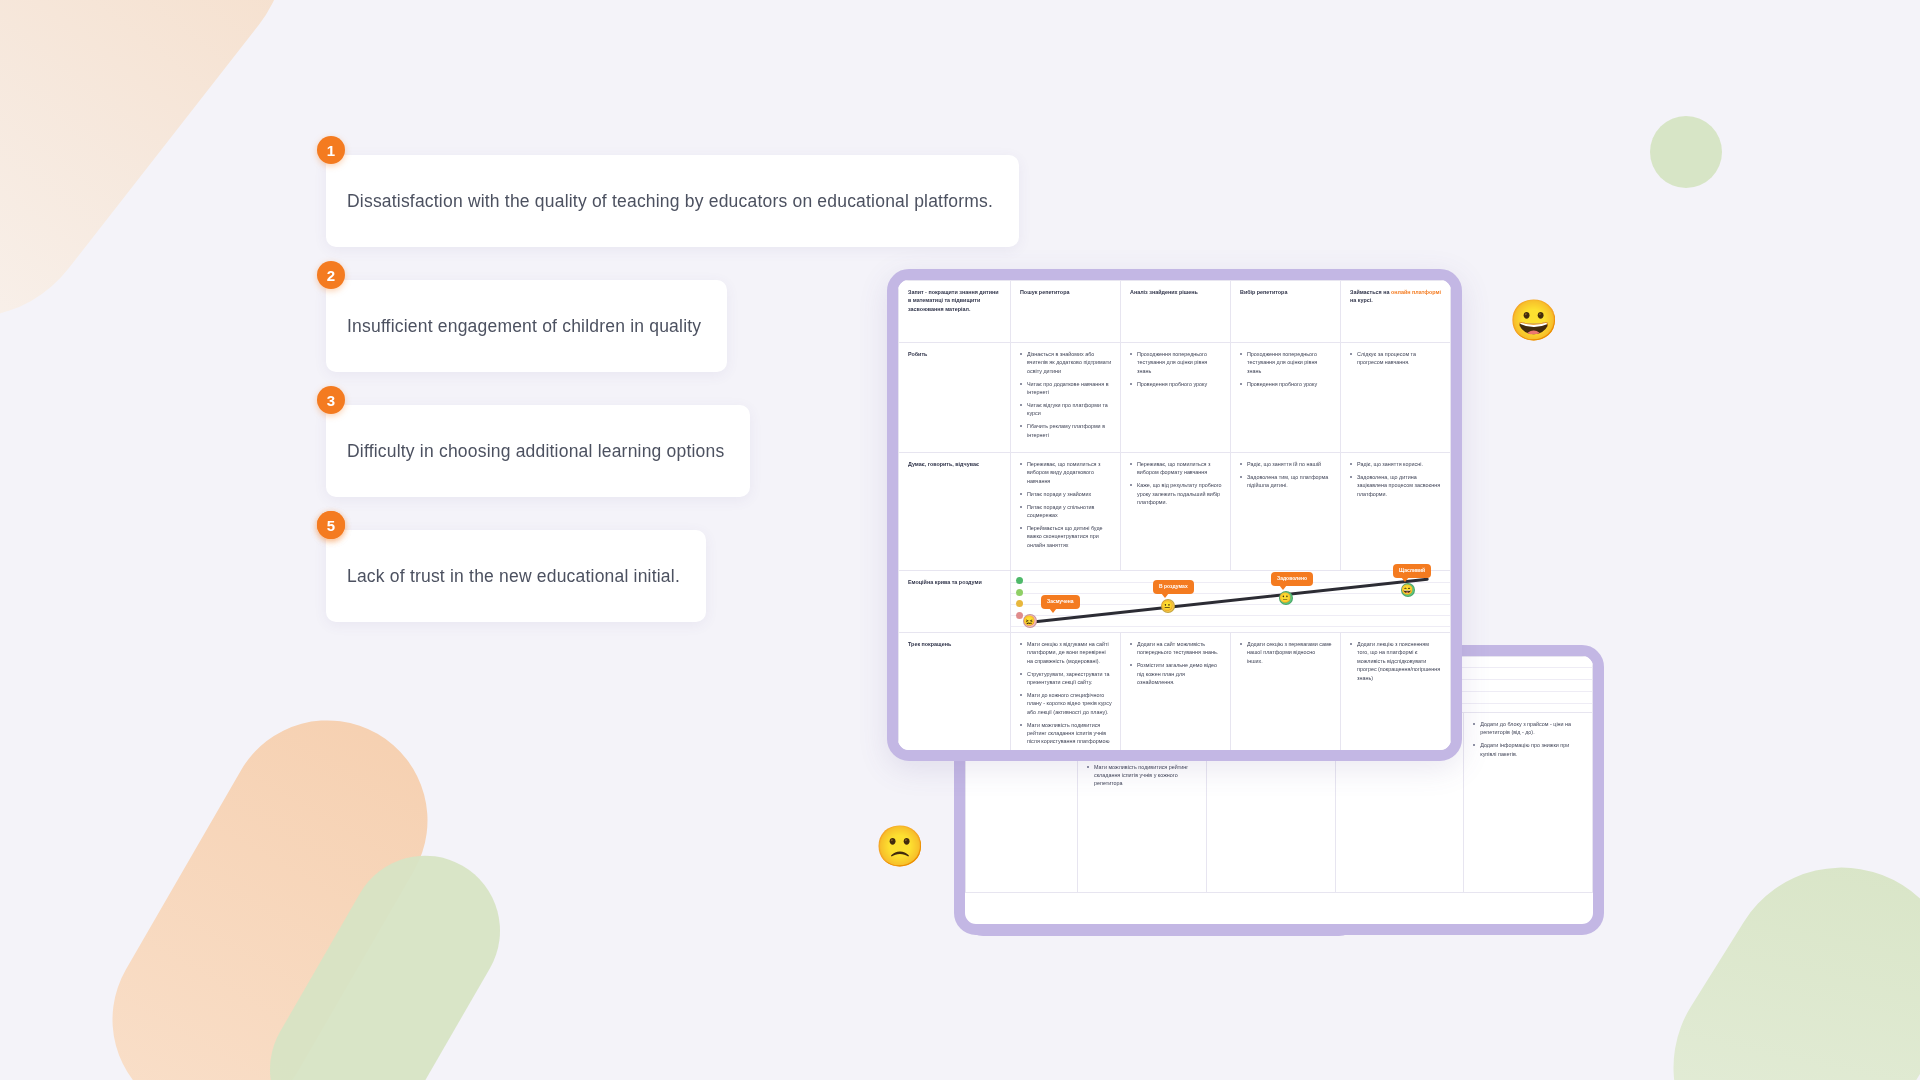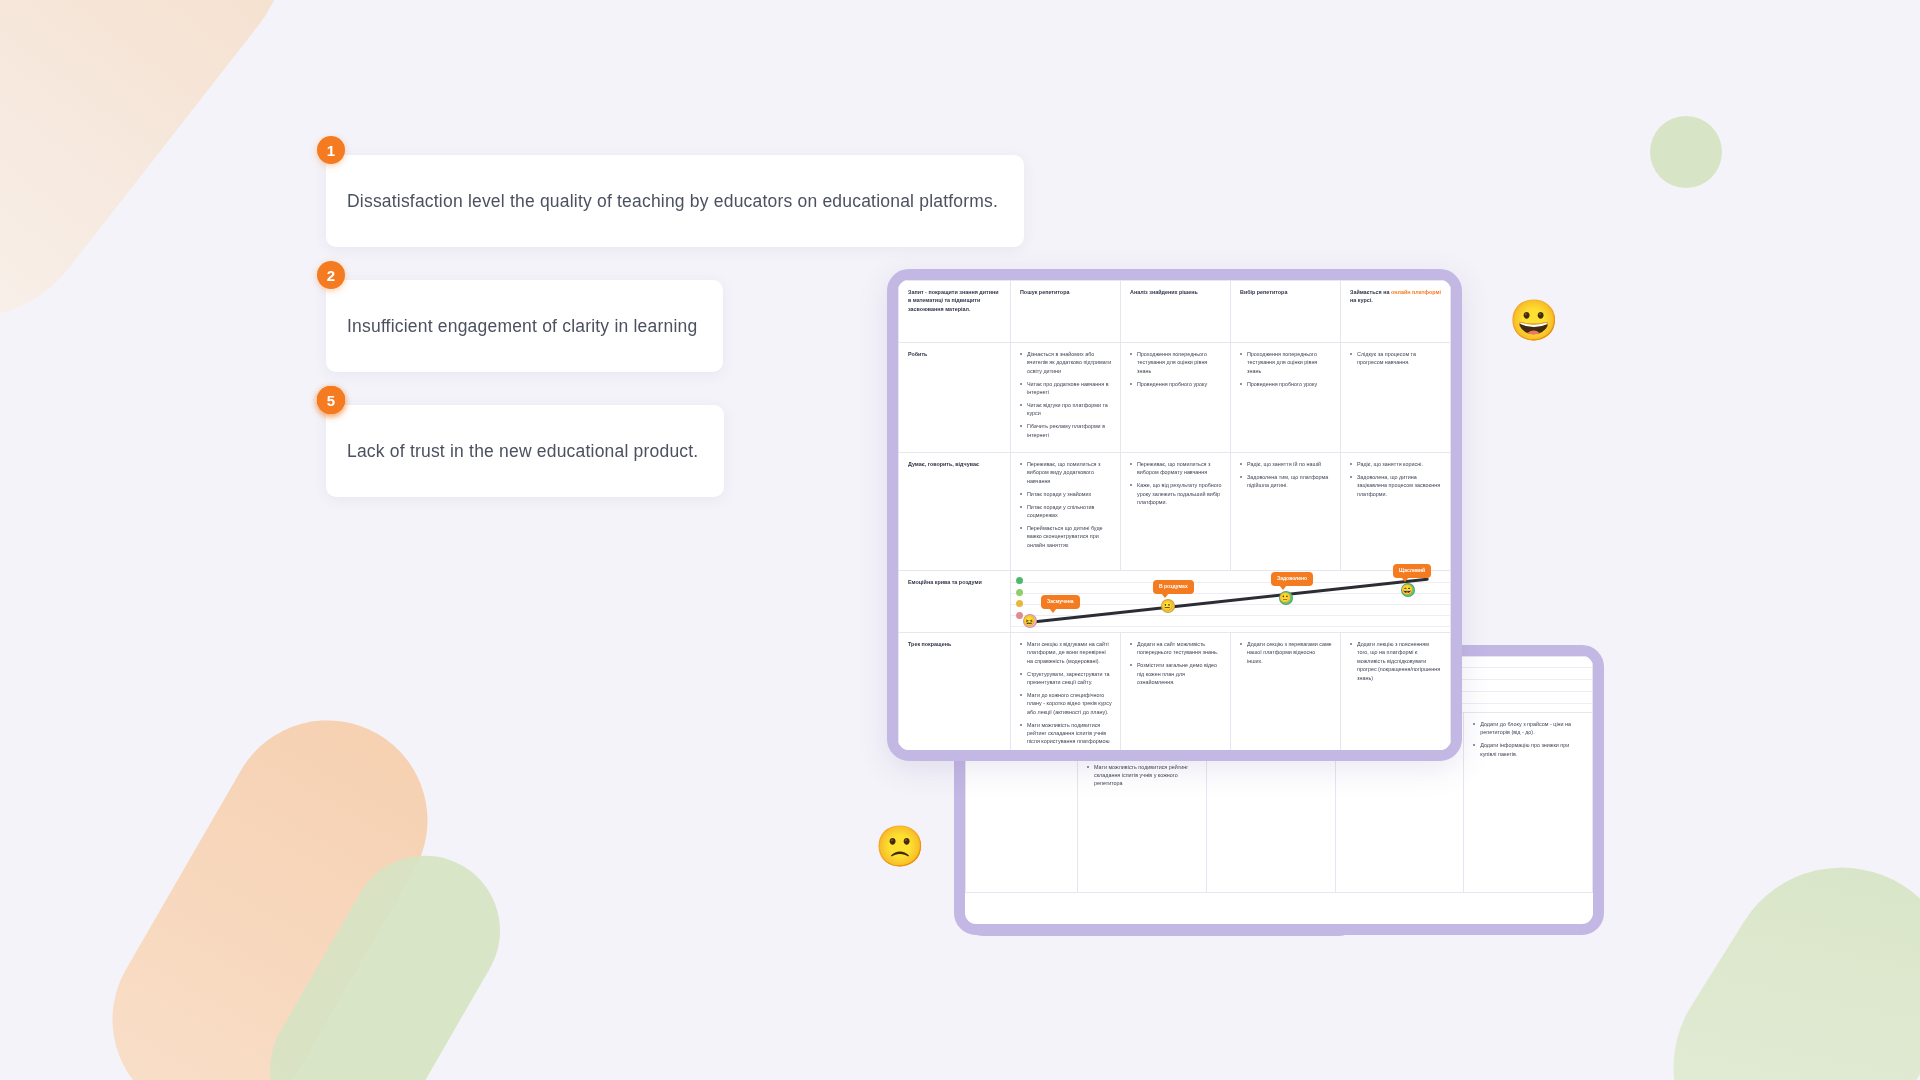--- a/index.html
+++ b/index.html
@@ -146,39 +146,42 @@
   <div class="blob blob-tl"></div>
   <div class="blob blob-green-circle"></div>
   <div class="blob blob-orange-pill"></div>
   <div class="blob blob-green-pill"></div>
   <div class="blob blob-green-br"></div>
 
   <div class="problems">
     <div class="problem-row">
       <div class="problem-badge">1</div>
       <div class="problem-card">
-        <span class="problem-text">Dissatisfaction level the quality of teaching by educators on educational platforms.</span>
+        <span class="problem-text">Dissatisfaction with the quality of teaching by educators on educational platforms.</span>
       </div>
     </div>
     <div class="problem-row">
       <div class="problem-badge">2</div>
       <div class="problem-card">
-        <span class="problem-text">Insufficient engagement of clarity in learning</span>
+        <span class="problem-text">Insufficient engagement of children in quality</span>
       </div>
     </div>
     <div class="problem-row">
       <div class="problem-badge">3</div>
+      <div class="problem-card">
+        <span class="problem-text">Difficulty in choosing additional learning options</span>
+      </div>
     </div>
     <div class="problem-row">
       <div class="problem-badge">4</div>
     </div>
     <div class="problem-row">
       <div class="problem-badge">5</div>
       <div class="problem-card">
-        <span class="problem-text">Lack of trust in the new educational product.</span>
+        <span class="problem-text">Lack of trust in the new educational initial.</span>
       </div>
     </div>
   </div>
 
   <div class="board board-back">
     <table class="jm">
       <tbody>
           <tr class="headrow">
         <td><span>Займається онлайн з </span><span class="hl">репетитором</span><span>.</span></td>
       </tr>

